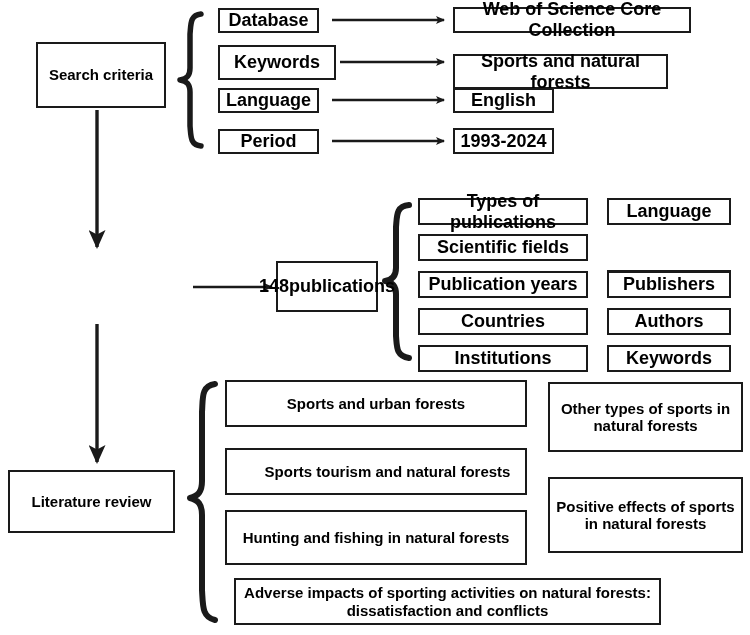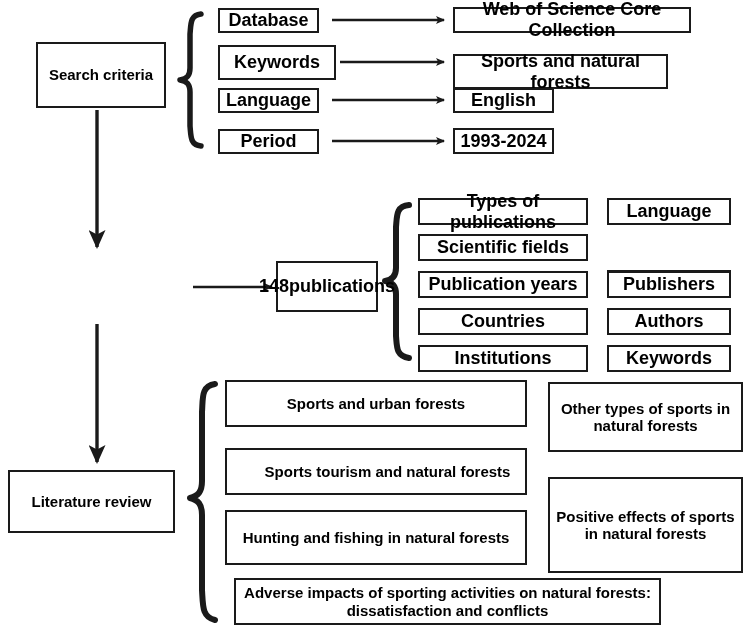--- a/index.html
+++ b/index.html
@@ -175,21 +175,21 @@
   <div class="box f15" style="left:225px; top:448px; width:302px; height:47px;padding-left:28px;">
     <span>Sports tourism and natural forests</span>
   </div>
   <div class="box f15" style="left:225px; top:510px; width:302px; height:55px;">
     <span>Hunting and fishing in natural forests</span>
   </div>
 
   <div class="box f15" style="left:548px; top:382px; width:195px; height:70px;">
     <span>Other types of sports in natural forests</span>
   </div>
-  <div class="box f15" style="left:548px; top:477px; width:195px; height:96px;">
+  <div class="box f15" style="left:548px; top:477px; width:195px; height:76px;">
     <span>Positive effects of sports in natural forests</span>
   </div>
 
   <div class="box f15" style="left:234px; top:578px; width:427px; height:47px;">
     <span>Adverse impacts of sporting activities on natural forests: dissatisfaction and conflicts</span>
   </div>
 
 </div>
 
 </body></html>

